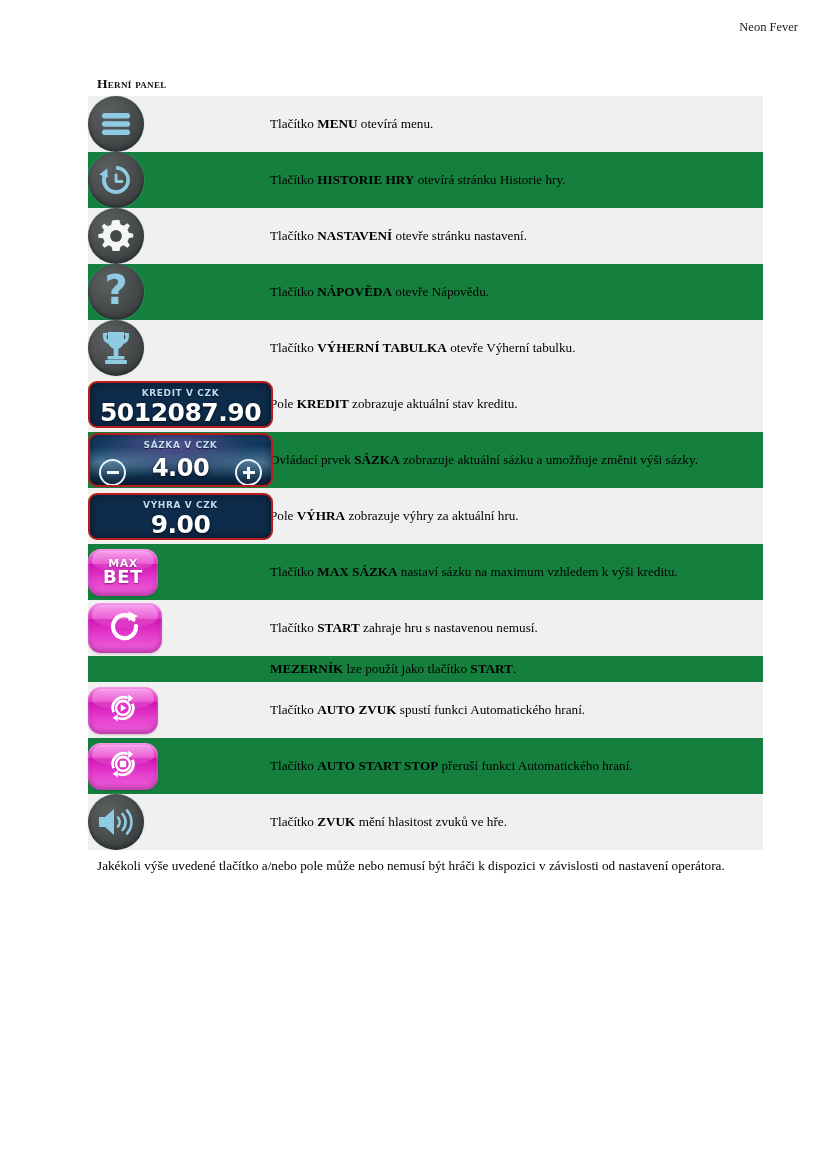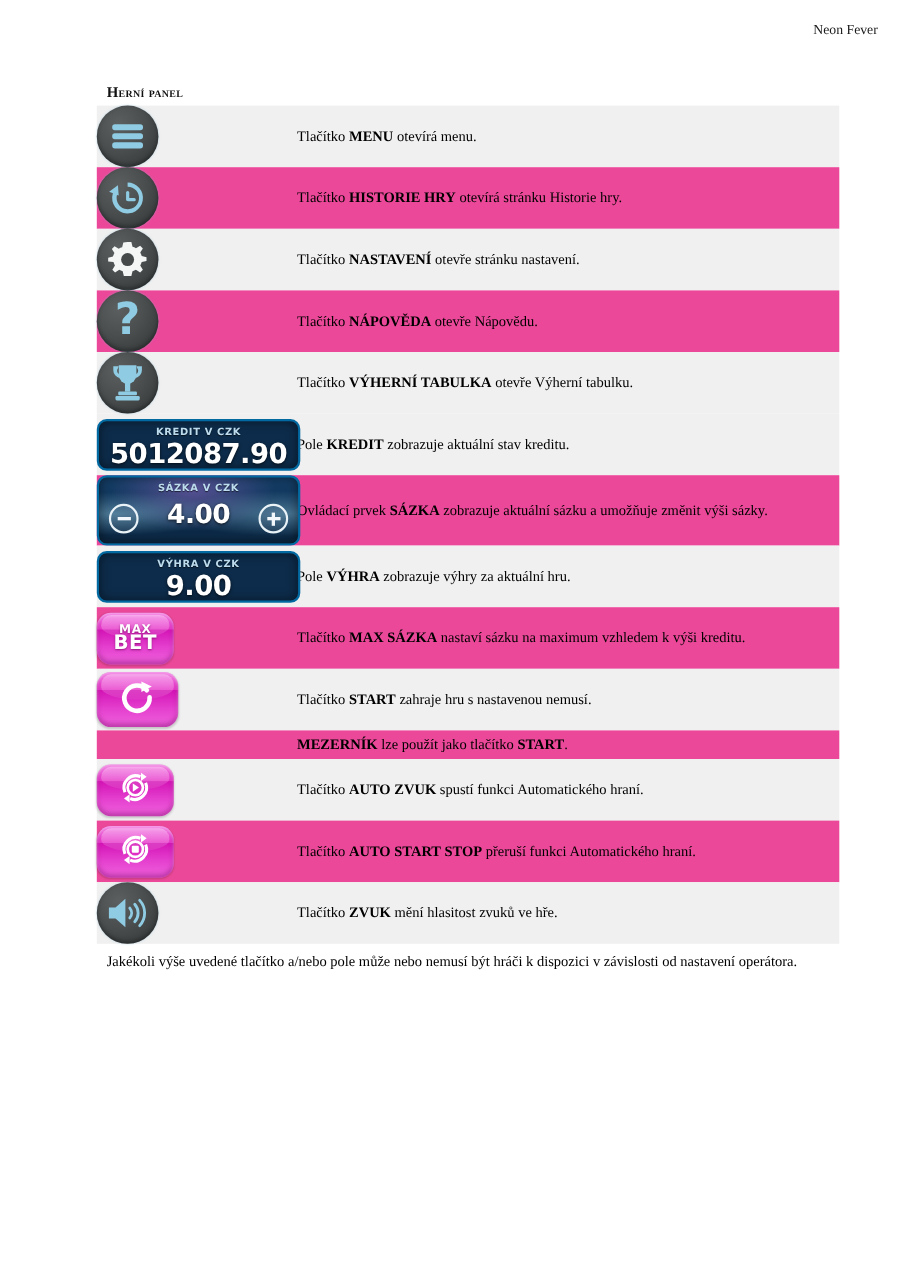--- a/index.html
+++ b/index.html
@@ -40,21 +40,21 @@
     letter-spacing: 0.3px;
     margin: 0 0 4px 9px;
     color: #111;
   }
   table.panel-table {
     border-collapse: collapse;
     width: 675px;
     table-layout: fixed;
   }
   table.panel-table tr.row-odd { background: #f0f0f0; }
-  table.panel-table tr.row-even { background: #ec4899; margin-top: 24px; }
+  table.panel-table tr.row-even { background: #15803d; margin-top: 24px; }
   table.panel-table td {
     padding: 0;
     vertical-align: middle;
     border: none;
   }
   td.icon-cell {
     width: 182px;
     padding-left: 0px;
   }
   td.desc-cell {
@@ -85,34 +85,34 @@
   }
   .rnd svg { display: block; }
   .gl { fill: #8fcbe2; }
   .wh { fill: #f4f6f6; }
 
   
   .vpanel {
     width: 185px;
     height: 47px;
     border-radius: 9px;
-    border: 2px solid #0369a1;
+    border: 2px solid #b91c1c;
     background:
       radial-gradient(ellipse at 10% 50%, rgba(140,200,225,0.40) 0%, rgba(20,60,100,0) 46%),
       radial-gradient(ellipse at 92% 52%, rgba(150,210,230,0.38) 0%, rgba(20,60,100,0) 48%),
       linear-gradient(180deg, #123a5d 0%, #0d2b4a 48%, #0a2votes 48%, #0b2742 100%);
     background-color: #0d2c4b;
     box-sizing: border-box;
     position: relative;
     overflow: hidden;
     box-shadow: inset 0 0 10px rgba(0,0,0,0.5);
     flex: none;
   }
   .vpanel.bet {
-    height: 64px;
+    height: 54px;
     background:
       radial-gradient(ellipse at 8% 55%, rgba(150,210,235,0.45) 0%, rgba(20,60,100,0) 42%),
       radial-gradient(ellipse at 94% 55%, rgba(150,210,235,0.42) 0%, rgba(20,60,100,0) 44%),
       radial-gradient(ellipse at 47% 18%, rgba(170,110,210,0.45) 0%, rgba(20,60,100,0) 55%),
       linear-gradient(180deg, #15406a 0%, #0e2f50 55%, #0b2742 100%);
   }
   .vlabel {
     position: absolute;
     top: 5px;
     left: 0;

